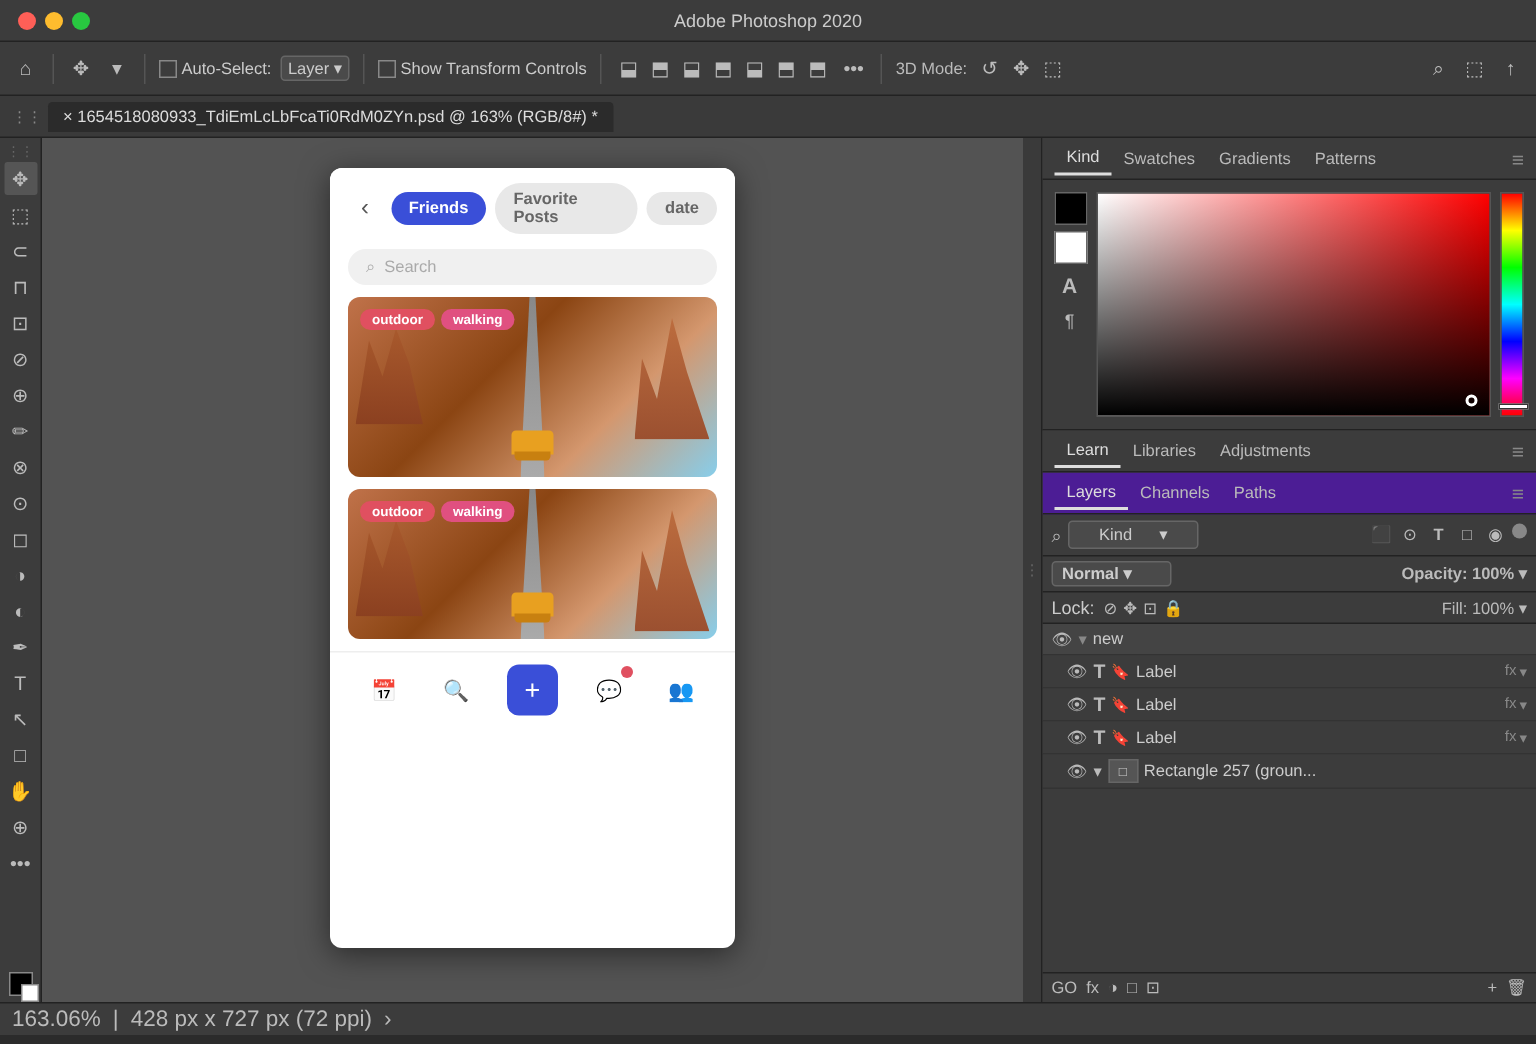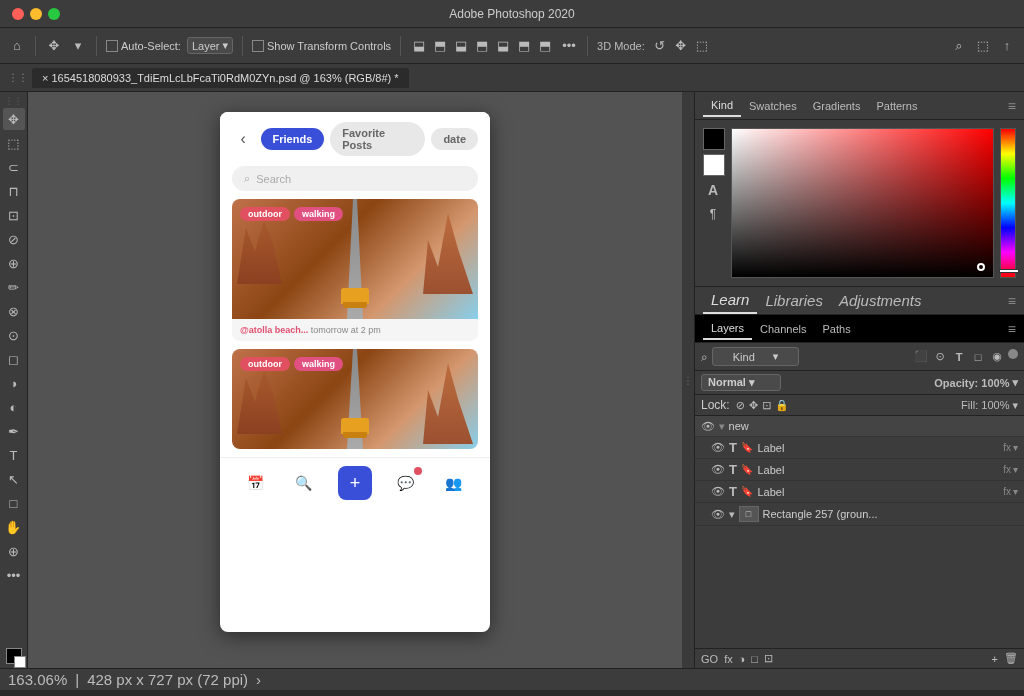--- a/index.html
+++ b/index.html
@@ -475,33 +475,32 @@
     .learn-tabs {
       display: flex;
       background: #3c3c3c;
       border-bottom: 1px solid #222;
       padding: 0 8px;
       align-items: center;
       height: 28px;
     }
     .learn-tab {
       padding: 4px 8px;
-      font-size: 15px;
+      font-size: 11px;
       color: #bbb;
       cursor: pointer;
-      font-style: italic;
     }
     .learn-tab.active {
       color: #ddd;
       border-bottom: 2px solid #ddd;
     }
 
     .layers-tabs {
       display: flex;
-      background: #000000;
+      background: #4c1d95;
       border-bottom: 1px solid #222;
       padding: 0 8px;
       align-items: center;
       height: 28px;
     }
     .layers-tab {
       padding: 4px 8px;
       font-size: 11px;
       color: #bbb;
       cursor: pointer;
@@ -792,24 +791,20 @@
         <div class="card-image">
           <div class="card-road"></div>
           <div class="card-rocks"></div>
           <div class="card-rocks-right"></div>
           <div class="card-van"></div>
           <div class="card-tags">
             <span class="card-tag tag-outdoor">outdoor</span>
             <span class="card-tag tag-walking">walking</span>
           </div>
         </div>
-        <div class="card-meta">
-          <span class="card-meta-author">@atolla beach...</span>
-          <span class="card-meta-time">tomorrow at 2 pm</span>
-        </div>
       </div>
 
       <div class="card">
         <div class="card-image-2">
           <div class="card-road"></div>
           <div class="card-rocks"></div>
           <div class="card-rocks-right"></div>
           <div class="card-van"></div>
           <div class="card-tags">
             <span class="card-tag tag-outdoor">outdoor</span>

